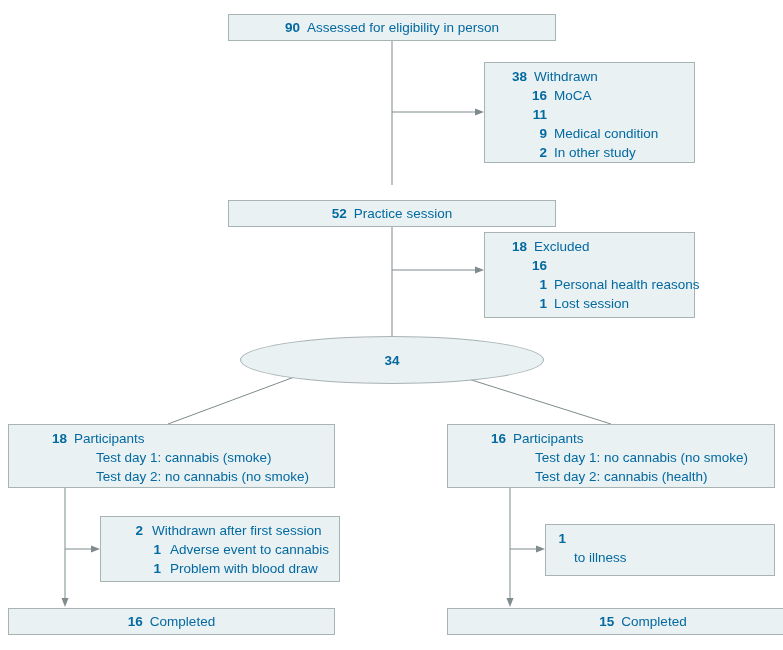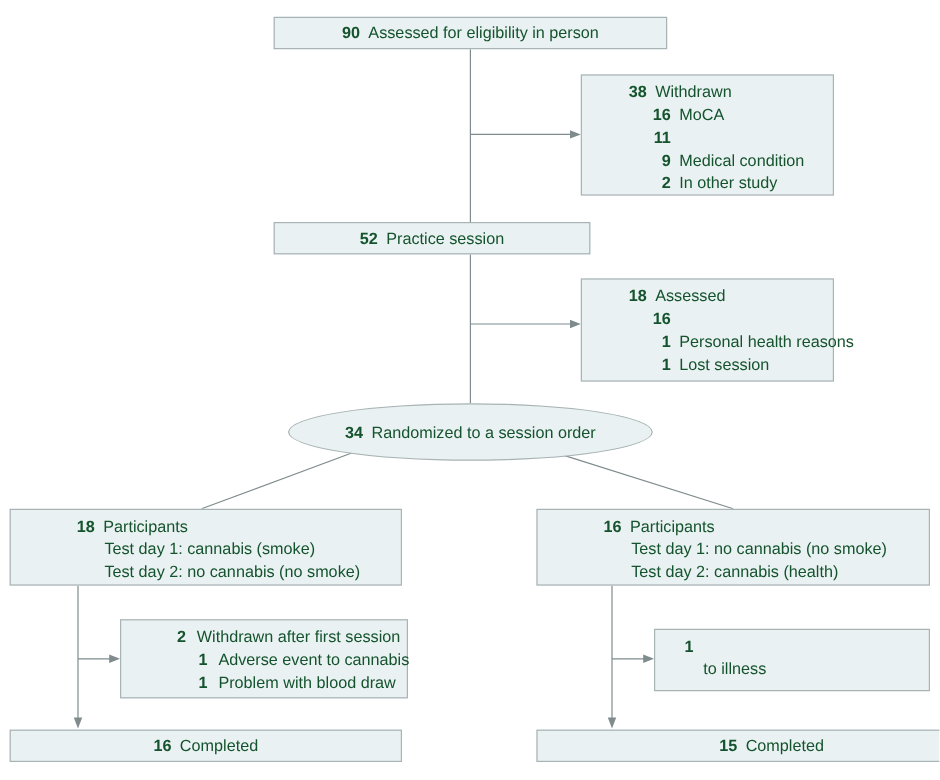--- a/index.html
+++ b/index.html
@@ -1,54 +1,54 @@
 <!DOCTYPE html>
 <html><head>
 <meta charset="utf-8">
 <style>
   html,body { margin:0; padding:0; background:#ffffff; }
   .canvas {
     position:relative; width:783px; height:650px; background:#ffffff;
-    font-family:"Liberation Sans", sans-serif; color:#14532d; font-size:13.5px;
+    font-family:"Liberation Sans", sans-serif; color:#0369a1; font-size:13.5px;
     overflow:hidden;
   }
   svg.connectors { position:absolute; left:0; top:0; pointer-events:none; }
   .box {
     position:absolute; background:#e9f1f2; border:1px solid #a8b3b4;
     box-sizing:border-box;
   }
   .ellipse {
     position:absolute; background:#e9f1f2; border:1px solid #a8b3b4;
     border-radius:50%; box-sizing:border-box;
     display:flex; align-items:flex-start; justify-content:center;
   }
   .row-center { display:flex; height:100%; align-items:center; justify-content:center; gap:7px; }
-  .row { display:flex; line-height:19px;margin-left:12px; }
+  .row { display:flex; line-height:19px; }
   .num { font-weight:bold; text-align:right; white-space:nowrap; }
   .lbl { white-space:nowrap; }
   .pad-v { padding-top:4px; }
 
   
   #box-assessed    { left:228px; top:14px;  width:328px; height:27px; }
   #box-excluded    { left:484px; top:62px;  width:211px; height:101px; }
-  #box-practice    { left:228px; top:185px; width:264px; height:27px; }
+  #box-practice    { left:228px; top:200px; width:328px; height:27px; }
   #box-wd-practice { left:484px; top:232px; width:211px; height:86px; }
   #el-randomized   { left:240px; top:336px; width:304px; height:48px; }
   #box-group-l     { left:8px;   top:424px; width:327px; height:64px; }
   #box-group-r     { left:447px; top:424px; width:328px; height:64px; }
   #box-wd-l        { left:100px; top:516px; width:240px; height:66px; }
   #box-wd-r        { left:545px; top:524px; width:230px; height:52px; }
   #box-done-l      { left:8px;   top:608px; width:327px; height:27px; }
   #box-done-r      { left:447px; top:608px; width:392px; height:27px; }
 
   
   .n-main  { flex:0 0 42px; padding-right:7px; }
   .n-sub   { flex:0 0 62px; padding-right:7px; }
   .g-main  { flex:0 0 58px; padding-right:7px; }
-  .g-indent{ padding-left:66px; }
+  .g-indent{ padding-left:87px; }
   .w-main  { flex:0 0 42px; padding-right:9px; }
   .w-sub   { flex:0 0 60px; padding-right:9px; }
   .wr-main { flex:0 0 20px; padding-right:8px; }
   .wr-cont { flex:0 0 20px; padding-right:8px; }
 </style>
 </head>
 <body>
 
 <div class="canvas">
 
@@ -107,39 +107,38 @@
   <div class="box" id="box-practice">
     <div class="row-center">
       <span class="num">52</span>
       <span class="lbl">Practice session</span>
     </div>
   </div>
 
   <div class="box pad-v" id="box-wd-practice">
     <div class="row">
       <span class="num n-main">18</span>
-      <span class="lbl">Assessed</span>
+      <span class="lbl">Excluded</span>
     </div>
     <div class="row">
       <span class="num n-sub">16</span>
     </div>
     <div class="row">
       <span class="num n-sub">1</span>
       <span class="lbl">Personal health reasons</span>
     </div>
     <div class="row">
       <span class="num n-sub">1</span>
       <span class="lbl">Lost session</span>
     </div>
   </div>
 
   <div class="ellipse" id="el-randomized">
     <div class="row-center">
       <span class="num">34</span>
-      <span class="lbl">Randomized to a session order</span>
     </div>
   </div>
 
   <div class="box pad-v" id="box-group-l">
     <div class="row">
       <span class="num g-main">18</span>
       <span class="lbl">Participants</span>
     </div>
     <div class="row g-indent">
       <span class="lbl">Test day 1: cannabis (smoke)</span>

